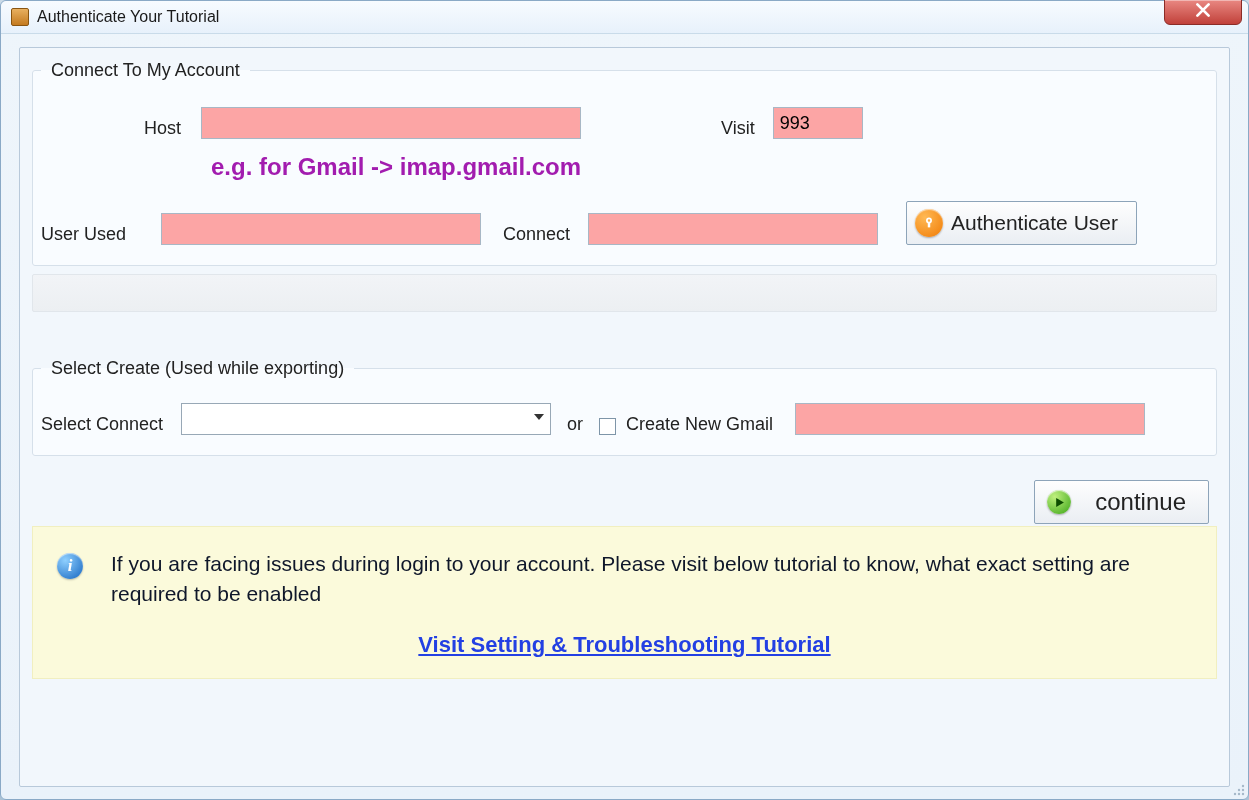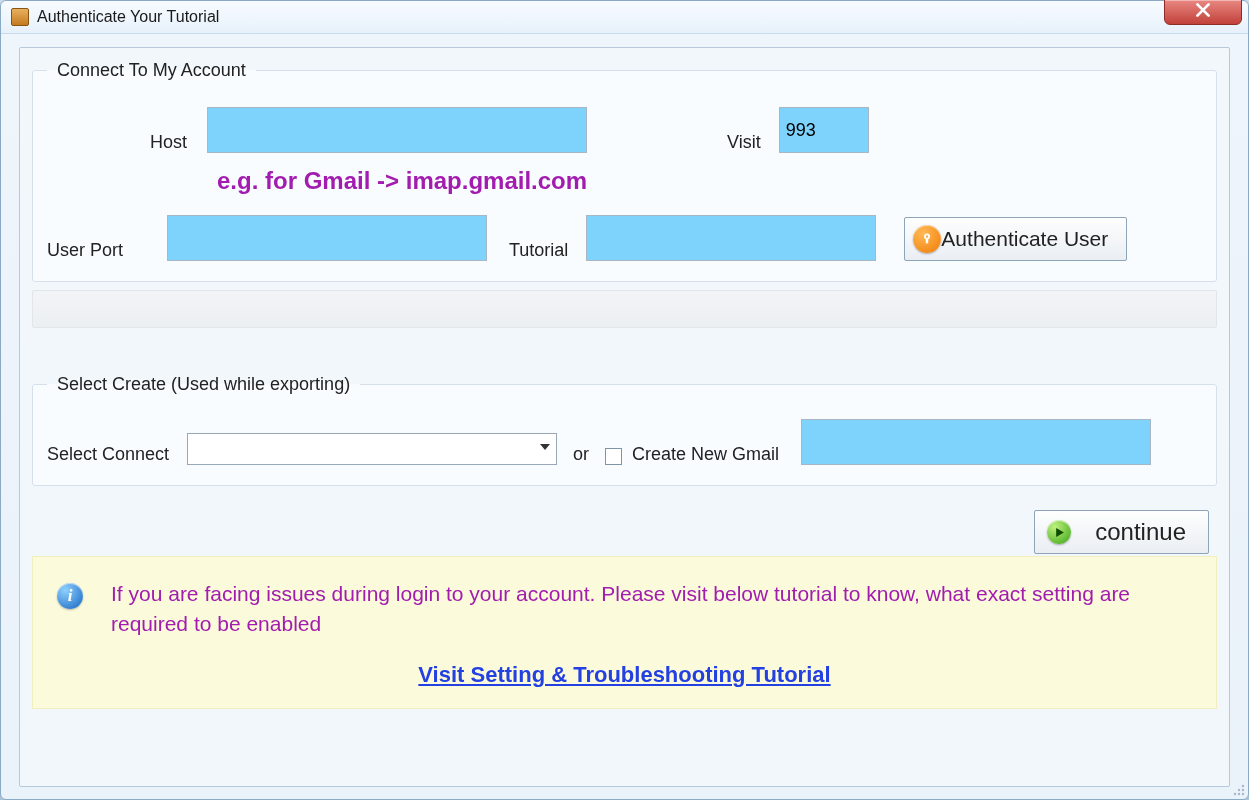--- a/index.html
+++ b/index.html
@@ -50,36 +50,36 @@
     border:1px solid #b8c9da;
     background:#f2f7fc;
     border-radius:2px;
     padding:12px 12px 10px 12px;
   }
 
   fieldset.group {
     border:1px solid #d6e0ea;
     border-radius:3px;
     background:#f9fcff;
-    padding:14px 18px 20px 14px;
+    padding:14px 18px 20px 8px;
     margin:0 0 8px 0;
   }
   legend { padding:0 10px; font-size:18px; color:#222; }
 
   .row { display:flex; align-items:flex-end; margin-top:12px; }
   .lbl { font-size:18px; color:#222; }
   input.tx {
-    height:46px; font-size:18px; padding:2px 6px;
-    border:1px solid #a8b7c5; background:#7dd3fc;
+    height:32px; font-size:18px; padding:2px 6px;
+    border:1px solid #a8b7c5; background:#fca5a5;
   }
 
   .hint { color:#a21caf; font-weight:700; font-size:24px; margin-left:170px; margin-top:14px; }
 
   .auth-btn{
-    display:inline-flex; align-items:center; 
+    display:inline-flex; align-items:center; gap:8px;
     height:44px; padding:0 18px 0 8px;
     border:1px solid #8da4b9;
     background:linear-gradient(#fefefe,#eaeef3);
     font-size:21px; color:#222; cursor:pointer;
     border-radius:2px;
   }
   .auth-btn .key-ico{
     width:28px;height:28px;border-radius:50%;
     background:radial-gradient(circle at 35% 30%, #ffb954, #f07b05);
     display:flex;align-items:center;justify-content:center;
@@ -133,21 +133,21 @@
   }
   .info-row{display:flex;align-items:flex-start;gap:28px;}
   .info-ico{
     width:26px;height:26px;border-radius:50%;
     background:radial-gradient(circle at 32% 28%, #8fd0ff, #1565c0);
     color:#fff;display:flex;align-items:center;justify-content:center;
     font-weight:700;font-size:17px;flex:0 0 26px; margin-top:4px;
     font-family:Georgia,serif; font-style:italic;
     box-shadow:inset 0 1px 1px rgba(255,255,255,.6),0 1px 2px rgba(0,0,0,.25);
   }
-  .info-txt{font-size:21px;color:#a21caf;line-height:1.45;}
+  .info-txt{font-size:21px;color:#0f172a;line-height:1.45;}
   .tut-link{display:block;text-align:center;margin-top:22px;font-size:22px;color:#2340e3;text-decoration:underline;cursor:pointer;font-weight:bold;}
 
   .resize-grip{
     position:absolute; right:2px; bottom:2px; width:16px;height:16px;
     opacity:.55;
   }
 </style>
 </head>
 <body>
 
@@ -173,23 +173,23 @@
       <div class="row">
         <span class="lbl" style="width:90px;text-align:right;margin-right:20px;margin-left:50px">Host</span>
         <input class="tx" style="width: 380px;" value="">
         <span class="lbl" style="margin-left:140px;margin-right:18px">Visit</span>
         <input class="tx" style="width: 90px;" value="993">
       </div>
 
       <div class="hint">e.g. for Gmail -&gt; imap.gmail.com</div>
 
       <div class="row" style="margin-top:20px">
-        <span class="lbl" style="width:120px">User Port</span>
+        <span class="lbl" style="width:120px">User Used</span>
         <input class="tx" style="width: 320px; margin-right: 22px;" value="">
-        <span class="lbl" style="margin-right:18px">Tutorial</span>
+        <span class="lbl" style="margin-right:18px">Connect</span>
         <input class="tx" type="password" style="width: 290px; margin-right: 28px;" value="">
         <button class="auth-btn">
           <span class="key-ico">
             <svg viewBox="0 0 16 16">
                 <circle cx="8" cy="5.2" r="2.4" fill="none" stroke="#fff" stroke-width="2"></circle>
                 <rect x="6.6" y="7" width="2.8" height="6" fill="#fff"></rect>
               </svg>
           </span>
           <span>Authenticate User</span>
         </button>

